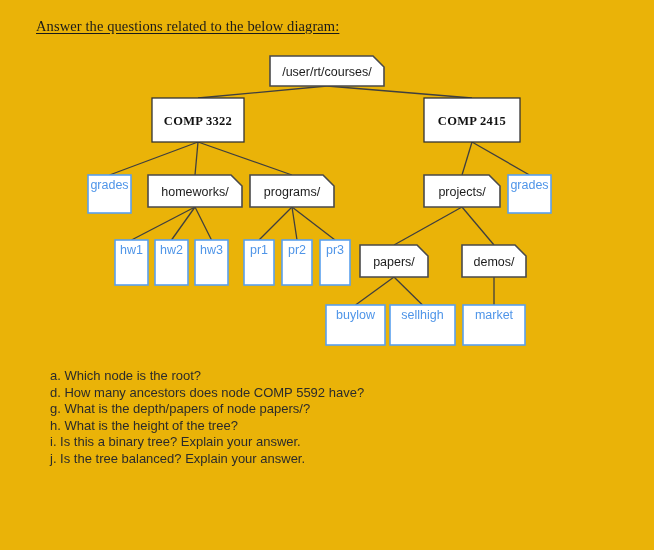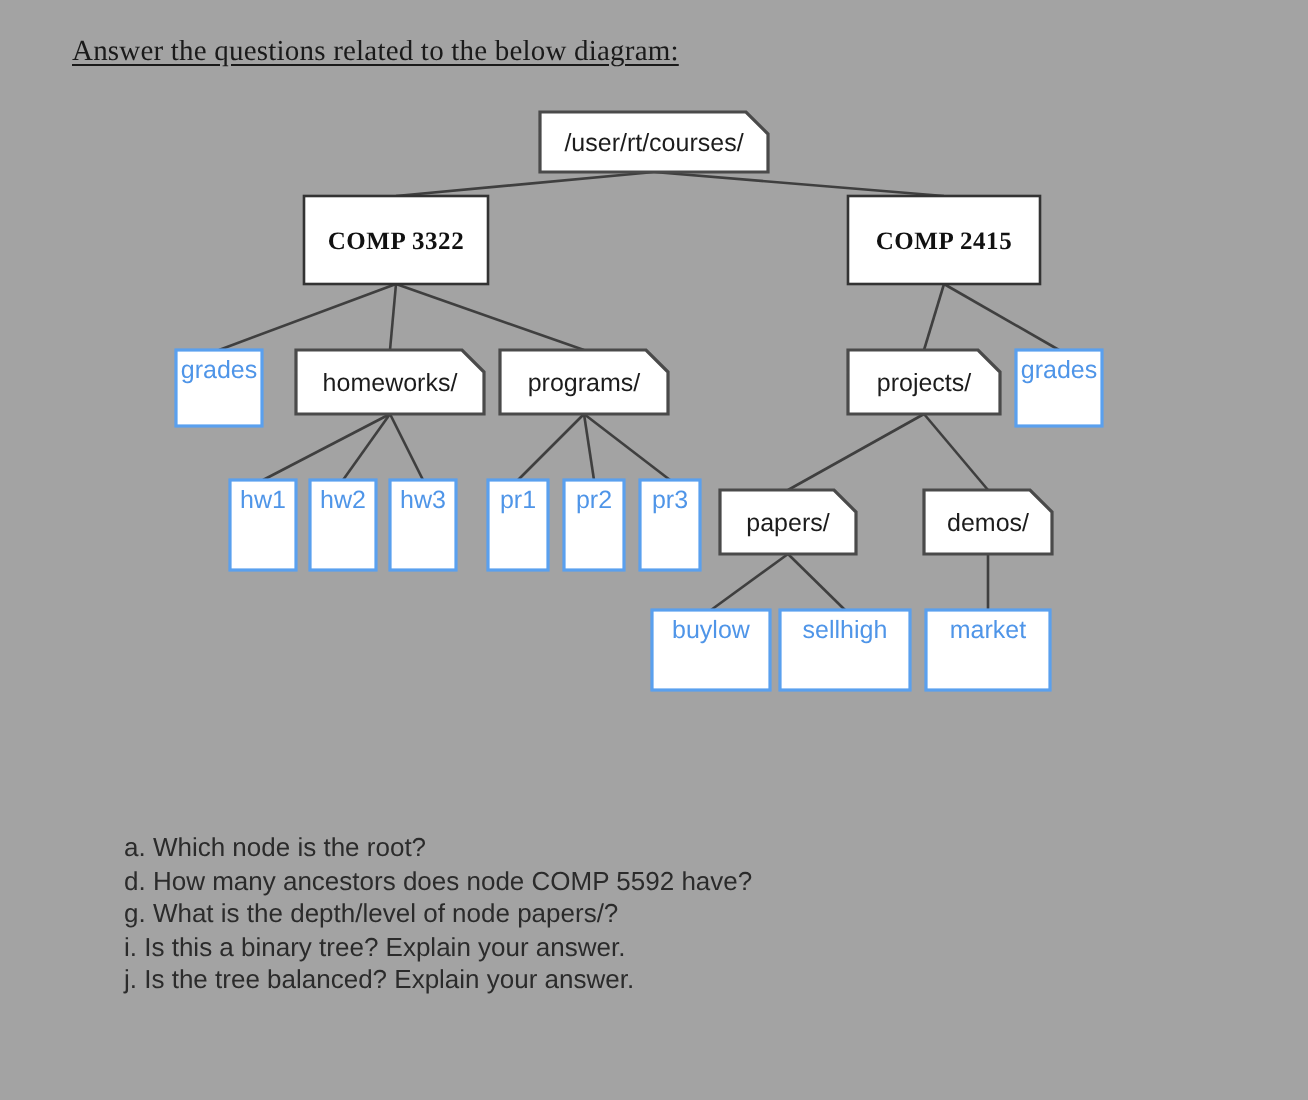--- a/index.html
+++ b/index.html
@@ -11,21 +11,21 @@
     width: 654px;
     height: 550px;
     position: relative;
     font-family: "Liberation Sans", sans-serif;
     overflow: hidden;
   }
   #page {
     position: relative;
     width: 654px;
     height: 550px;
-    background: #a3a3a3;
+    background: #eab308;
   }
   .heading {
     position: absolute;
     left: 36px;
     top: 18px;
     font-family: "Liberation Serif", serif;
     font-size: 14.5px;
     color: #1a1a1a;
     text-decoration: underline;
     text-underline-offset: 2px;
@@ -34,24 +34,23 @@
   }
   #diagram {
     position: absolute;
     left: 0;
     top: 40px;
     width: 654px;
     height: 320px;
   }
   .questions {
     position: absolute;
-    left: 62px;
+    left: 50px;
     top: 368px;
     width: 560px;
-    margin-top: 48px;
   }
   .q-line {
     font-family: "Liberation Sans", sans-serif;
     font-size: 13px;
     line-height: 16.6px;
     color: #2b2b2b;
     white-space: nowrap;
   }
   
   text.dir-label {
@@ -176,18 +175,19 @@
         <g>
           <rect x="463" y="265" width="62" height="40" fill="#ffffff" stroke="#5aa0ee" stroke-width="1.6"></rect>
           <text x="494" y="279" text-anchor="middle" class="file-label">market</text>
         </g>
       </g>
   </svg>
 
   <div class="questions">
       <div class="q-line">a. Which node is the root?</div>
       <div class="q-line">d. How many ancestors does node COMP 5592 have?</div>
-      <div class="q-line">g. What is the depth/level of node papers/?</div>
+      <div class="q-line">g. What is the depth/papers of node papers/?</div>
+      <div class="q-line">h. What is the height of the tree?</div>
       <div class="q-line">i. Is this a binary tree? Explain your answer.</div>
       <div class="q-line">j. Is the tree balanced? Explain your answer.</div>
     </div>
 
 </div>
 
 </body></html>

